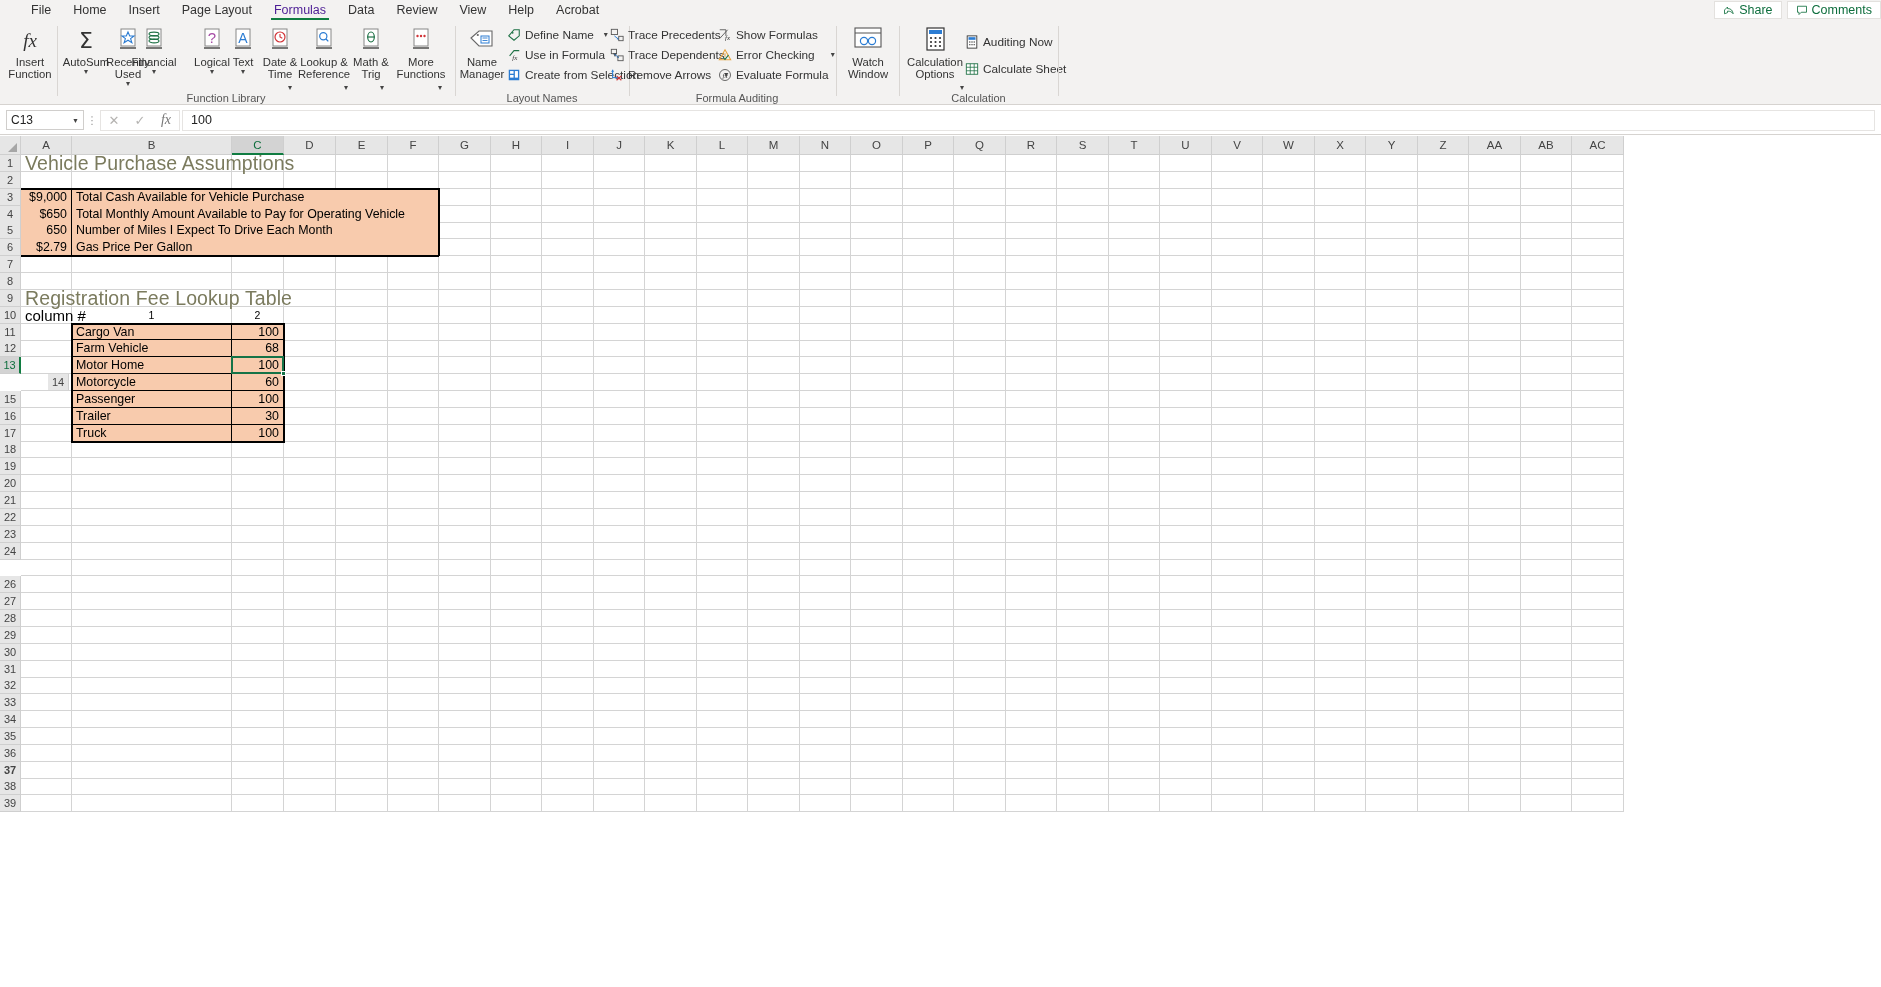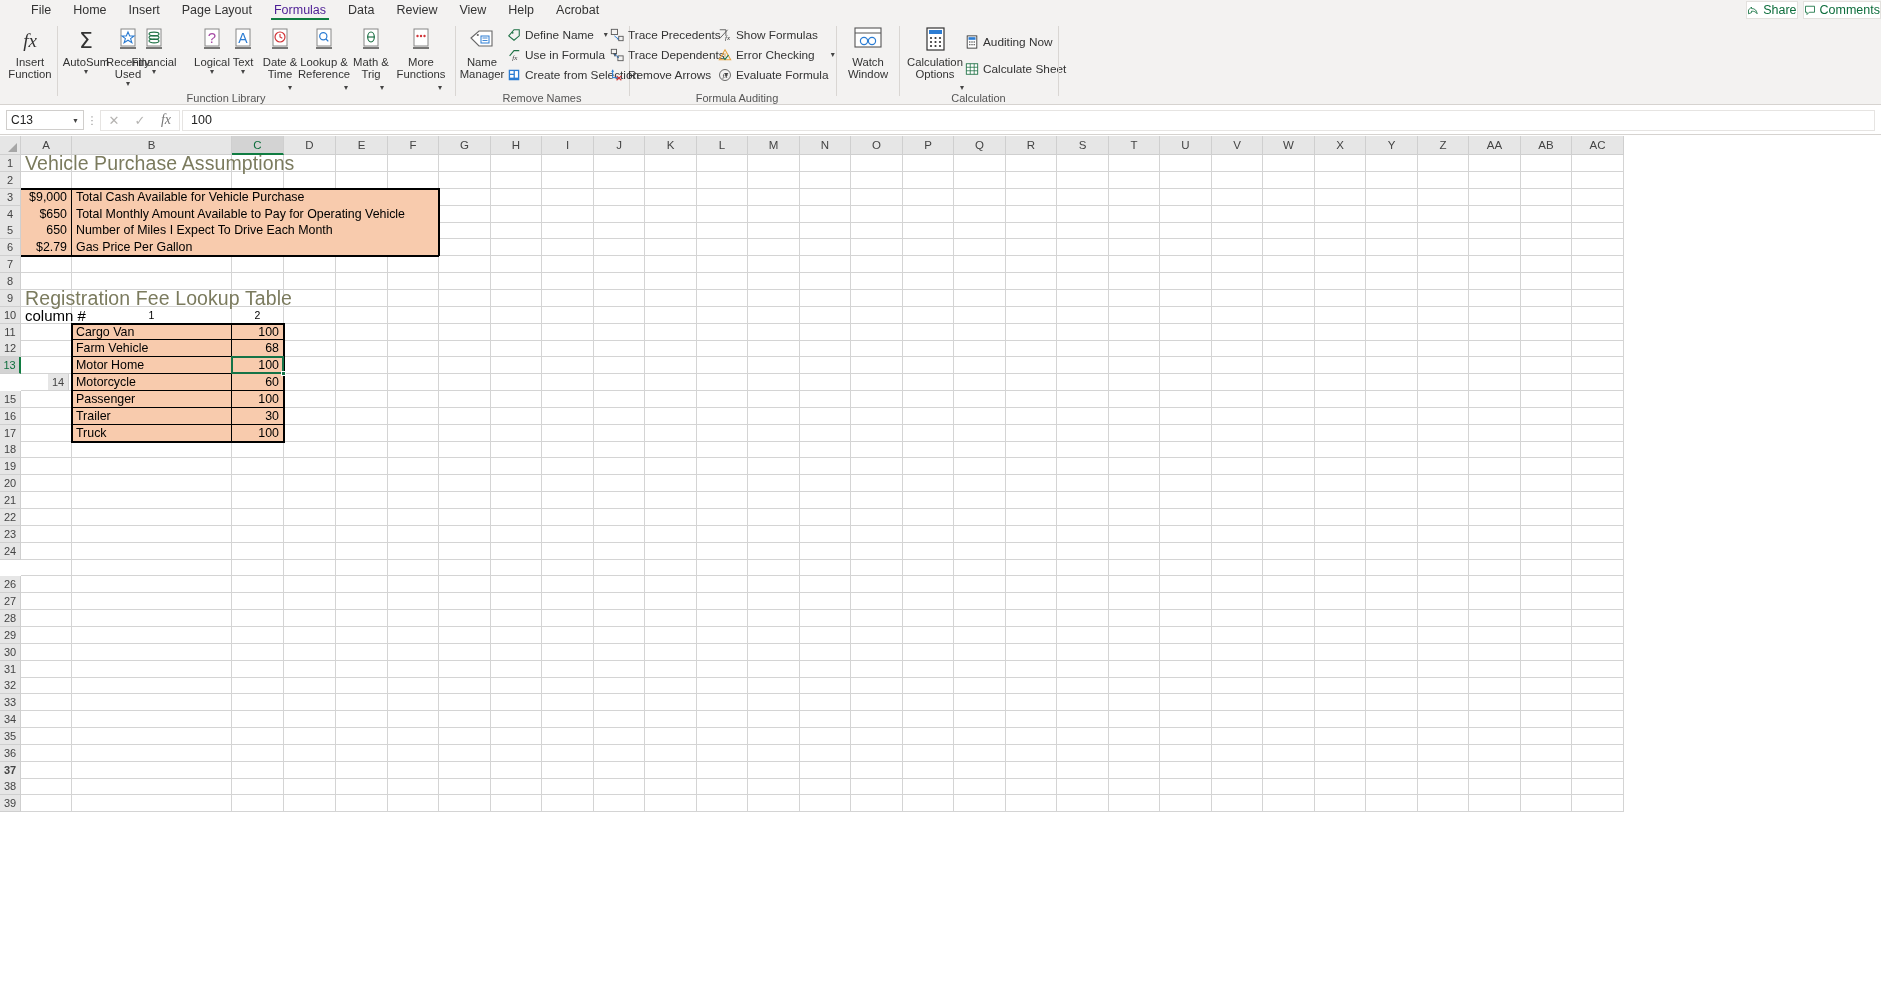--- a/index.html
+++ b/index.html
@@ -24,21 +24,21 @@
     line-height: 20px; white-space: nowrap; cursor: default;
   }
   .tab.active { color: #4c1d95; font-weight: 400; position: relative; }
   .tab.active::after {
     content: ""; position: absolute; left: 8px; right: 8px; bottom: 0;
     height: 2px; background: #107c41;
   }
   .topright { position: absolute; top: 0px; right: 0; height: 20px; display: flex; align-items: center; }
   .tr-btn {
     display: flex; align-items: center; gap: 4px; height: 18px;
-    padding: 0 0; font-size: 12.5px; color: #0e6e3d;
+    padding: 0 8px; font-size: 12.5px; color: #0e6e3d;
     background: #ffffff; border: 1px solid #e3e1de; margin-left: 5px;
     white-space: nowrap;
   }
   .tr-btn svg { display: block; }
 
   
   .ribbon {
     position: absolute; top: 20px; left: 0; width: 1881px; height: 85px;
     background: #f3f2f1; border-bottom: 1px solid #d6d3d0;
   }
@@ -347,21 +347,21 @@
           <svg width="14" height="14" viewBox="0 0 16 16">
               <rect x="2" y="2" width="12" height="12" fill="#2b7cd3"></rect>
               <rect x="3.5" y="3.5" width="4" height="3" fill="#fff"></rect>
               <rect x="3.5" y="8" width="4" height="3" fill="#fff"></rect>
               <rect x="9" y="3.5" width="3.5" height="7.5" fill="#fff"></rect>
             </svg>
         </span>
         <span>Create from Selection</span>
       </div>
 
-      <div class="rgroup-label">Remove Names</div>
+      <div class="rgroup-label">Layout Names</div>
     </div>
 
     <div class="rgroup-sep" style="left:629px; top:6px;"></div>
 
     <div class="rgroup" style="left:603px; width:268px;">
       <div class="small-btn" style="left:6px; top:5px;">
         <span class="sicon">
           <svg width="14" height="14" viewBox="0 0 16 16">
               <rect x="1.5" y="1.5" width="7" height="6" fill="none" stroke="#555" stroke-width="1"></rect>
               <path d="M5 9 L10 13" stroke="#2b7cd3" stroke-width="1.1"></path>

